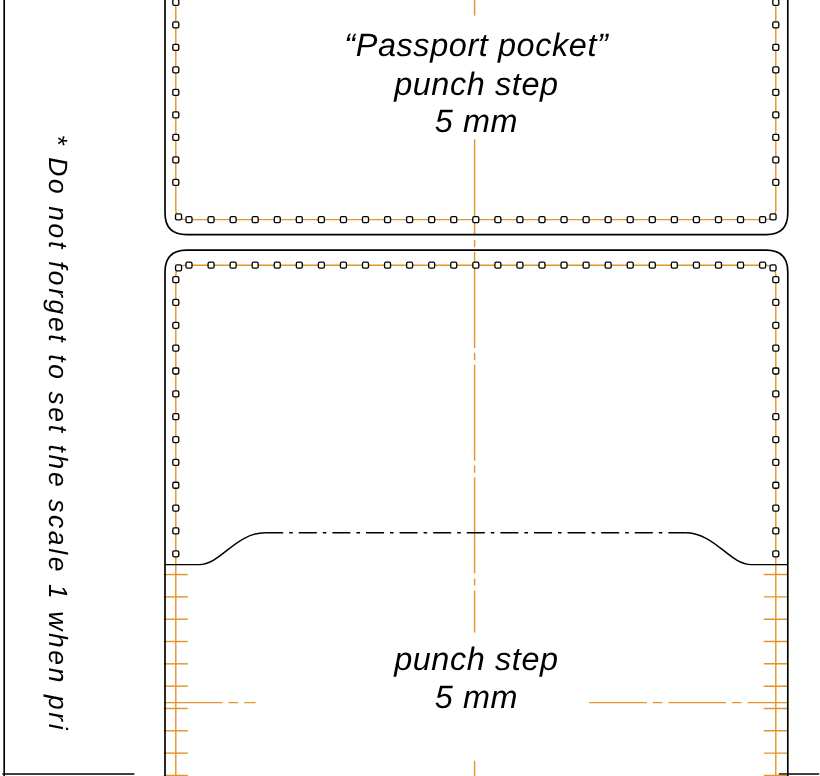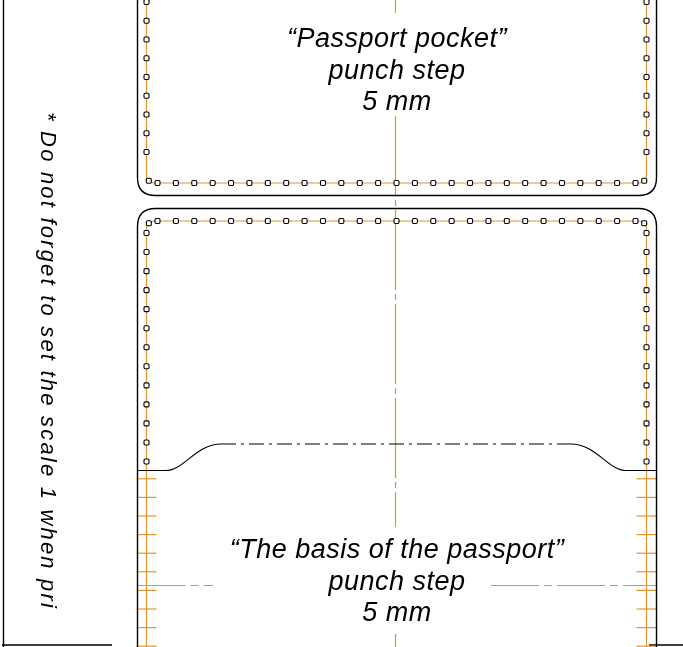--- a/index.html
+++ b/index.html
@@ -197,20 +197,19 @@
       </g>
   </svg>
 
   <div class="piece-label" style="top:23px">
     <span class="lbl-line">“Passport pocket”</span>
     <span class="lbl-line">punch step</span>
     <span class="lbl-line">5 mm</span>
   </div>
 
   <div class="piece-label" style="top:534px">
-    <span class="lbl-line">“The basis of the passport”</span>
     <span class="lbl-line">punch step</span>
     <span class="lbl-line">5 mm</span>
   </div>
 
   <div class="scale-note">* Do not forget to set the scale 1 when pri</div>
 
 </div>
 
 </body></html>

